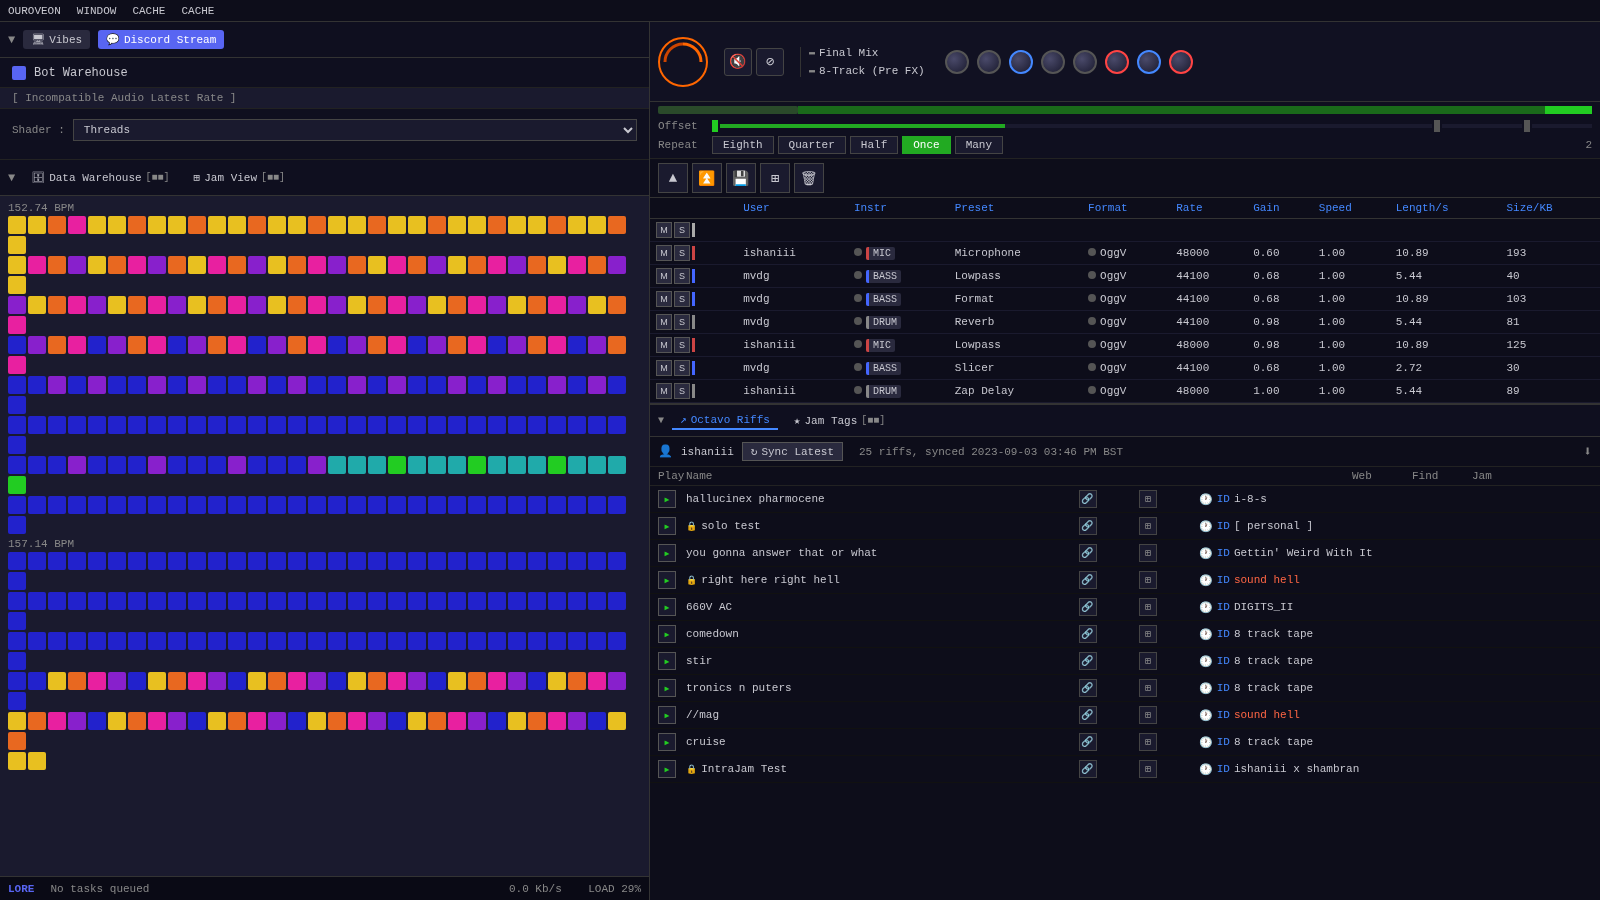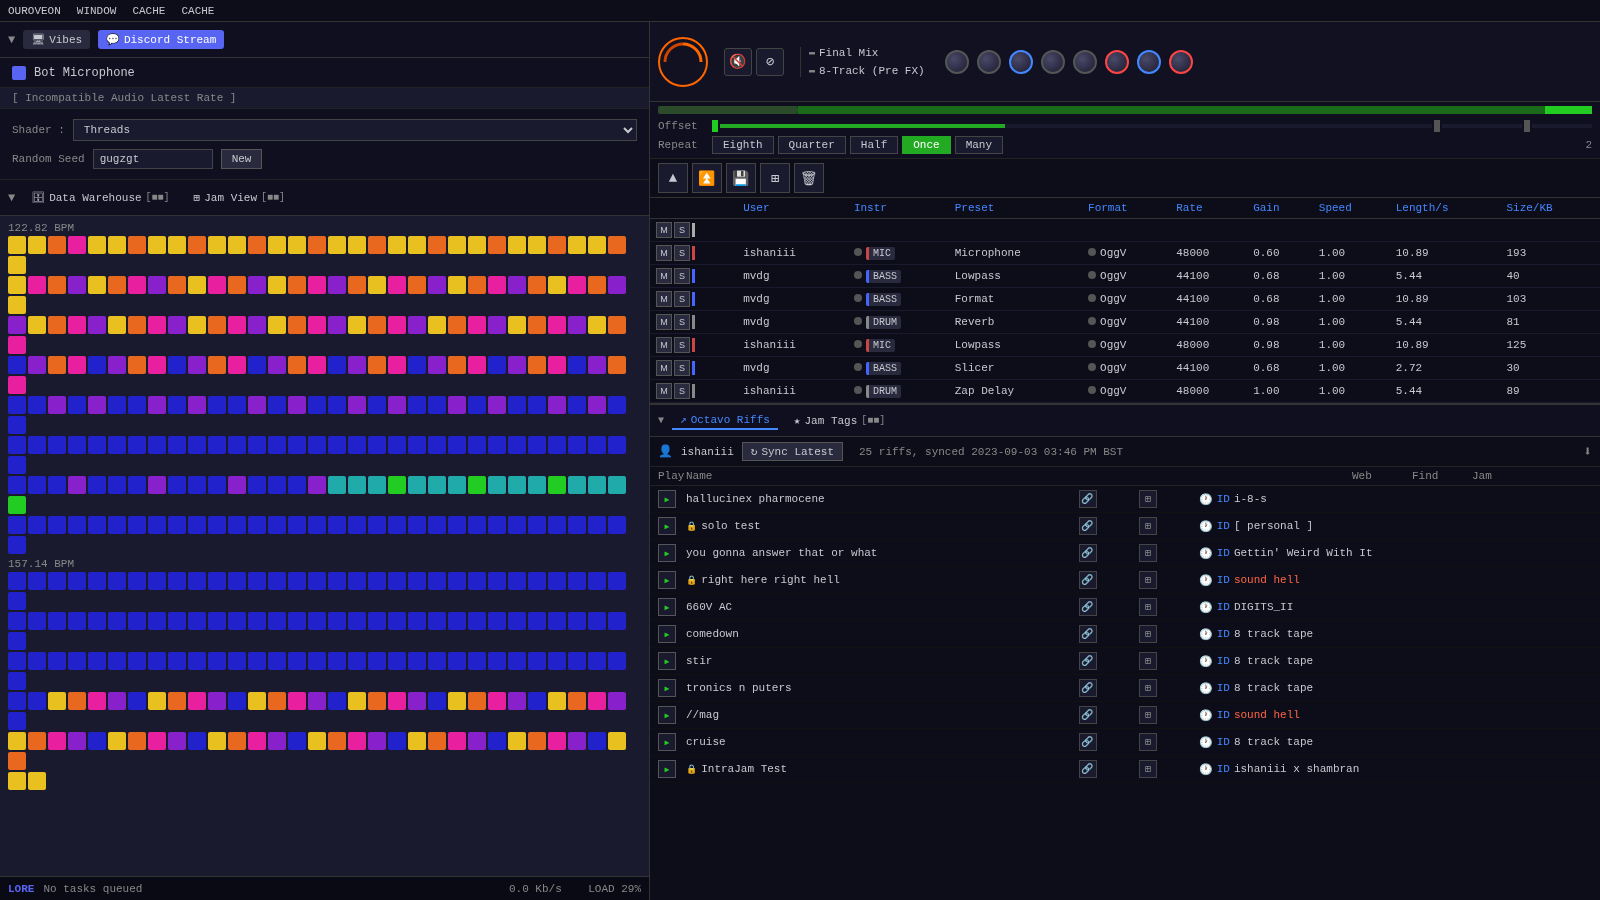--- a/index.html
+++ b/index.html
@@ -195,21 +195,21 @@
       font-size: 11px;
       padding: 2px 0;
     }
 
     
     .status-bar {
       background: #0a0a15;
       display: flex;
       align-items: center;
       padding: 3px 8px;
-      gap: 9px;
+      gap: 16px;
       height: 24px;
       border-top: 1px solid #333;
     }
     .status-lore { color: #5865F2; font-size: 11px; font-weight: bold; }
     .status-tasks { color: #888; font-size: 11px; }
     .status-right { margin-left: auto; color: #888; font-size: 11px; }
 
     
     .right-panel {
       flex: 1;
@@ -589,55 +589,50 @@
         <span>Vibes</span>
       </div>
       <div class="tab-item active-discord">
         <span>💬</span>
         <span>Discord Stream</span>
       </div>
     </div>
 
     <div class="bot-area">
       <div class="bot-icon"></div>
-      <span>Bot Microphone</span>
+      <span>Bot Warehouse</span>
     </div>
     <div class="warning-text">[ Incompatible Audio Latest Rate ]</div>
 
     <div class="shader-panel">
       <div class="shader-row">
         <span class="shader-label">Shader :</span>
         <select class="shader-select">
           <option>Threads</option>
         </select>
-      </div>
-      <div class="seed-row">
-        <span class="seed-label">Random Seed</span>
-        <input class="seed-input" value="gugzgt" style="">
-        <button class="new-btn">New</button>
       </div>
     </div>
 
     <div class="tab-bar-mid">
       <span style="color:#888;font-size:12px;">▼</span>
       <div class="tab-item">
         <span>🗄</span>
         <span>Data Warehouse</span>
         <span class="tab-bracket">[■■]</span>
       </div>
       <div class="tab-item">
         <span>⊞</span>
         <span>Jam View</span>
         <span class="tab-bracket">[■■]</span>
       </div>
     </div>
 
 
     <div class="grid-area" id="grid-area">
-    <div class="bpm-label">122.82 BPM</div>
+    <div class="bpm-label">152.74 BPM</div>
         <div class="grid-row">
           <div class="grid-cell" style="background: rgb(232, 192, 32);"></div>
           <div class="grid-cell" style="background: rgb(232, 192, 32);"></div>
           <div class="grid-cell" style="background: rgb(232, 104, 32);"></div>
           <div class="grid-cell" style="background: rgb(232, 32, 160);"></div>
           <div class="grid-cell" style="background: rgb(232, 192, 32);"></div>
           <div class="grid-cell" style="background: rgb(232, 192, 32);"></div>
           <div class="grid-cell" style="background: rgb(232, 104, 32);"></div>
           <div class="grid-cell" style="background: rgb(232, 192, 32);"></div>
           <div class="grid-cell" style="background: rgb(232, 192, 32);"></div>

